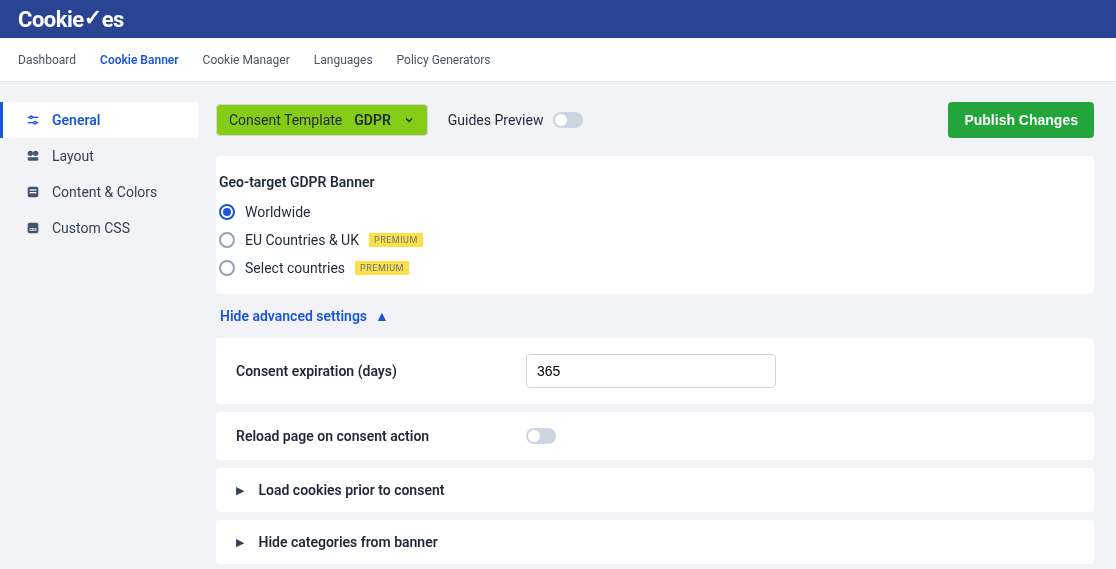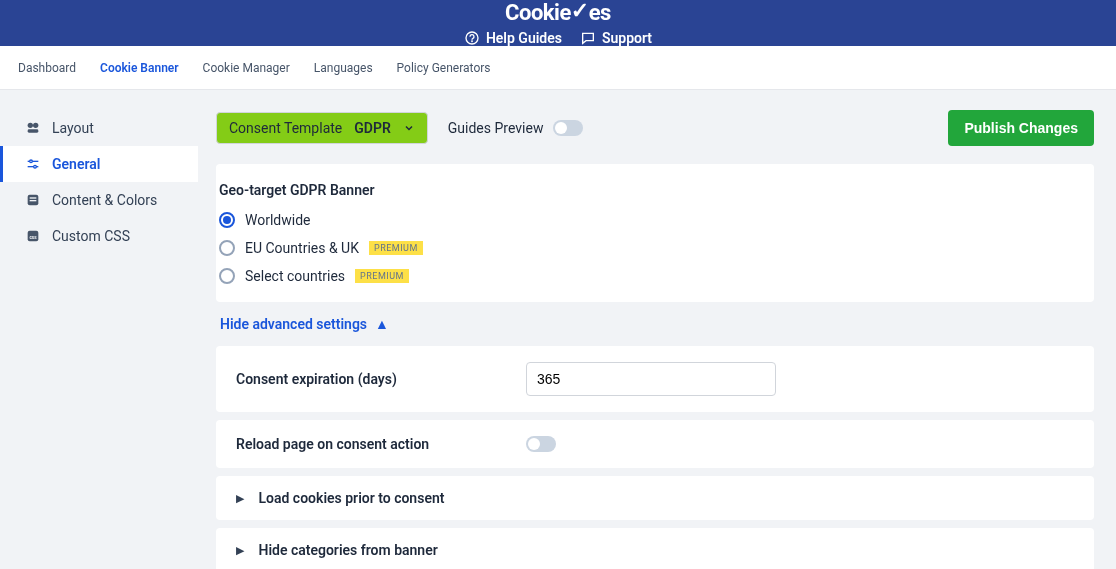--- a/index.html
+++ b/index.html
@@ -1,17 +1,17 @@
 <!DOCTYPE html>
 <html><head>
 <meta charset="utf-8">
 <style>
 * { box-sizing: border-box; margin: 0; padding: 0; }
 body { font-family: -apple-system, BlinkMacSystemFont, "Segoe UI", Roboto, Helvetica, Arial, sans-serif; font-size: 14px; color: #1e293b; background: #f1f3f6; }
-.topbar { background: #2a4494; color: #fff; height: 46px; display: flex; align-items: center; justify-content: space-between; padding: 0 18px; flex-direction: column; }
+.topbar { background: #2a4494; color: #fff; height: 38px; display: flex; align-items: center; justify-content: space-between; padding: 0 18px; }
 .logo { font-size: 22px; font-weight: 700; letter-spacing: -0.5px; display: flex; align-items: center; }
 .logo .check { display: inline-block; transform: translateY(-2px); }
 .topbar-right { display: flex; gap: 18px; align-items: center; }
 .topbar-link { color: #fff; font-weight: 600; font-size: 14px; display: flex; align-items: center; gap: 6px; cursor: pointer; }
 .nav { background: #fff; border-bottom: 1px solid #e5e7eb; height: 44px; display: flex; align-items: center; padding: 0 18px; gap: 24px; }
 .nav-item { font-size: 12px; color: #475569; cursor: pointer; }
 .nav-item.active { color: #1a56db; font-weight: 600; }
 .body { display: flex; }
 .sidebar { width: 198px; padding-top: 20px; }
 .side-item { display: flex; align-items: center; gap: 10px; padding: 9px 16px 9px 24px; color: #334155; cursor: pointer; font-size: 14px; }
@@ -46,72 +46,52 @@
 .expand-card .label { font-weight: 600; font-size: 14px; }
 svg { display: block; }
 </style>
 </head>
 <body>
 
 <div class="topbar">
   <div class="logo">
     Cookie<span class="check">✓</span>es
   </div>
-  <div class="topbar-right">
-    <div class="topbar-link">
-      <span>
-        <svg width="16" height="16" viewBox="0 0 24 24" fill="none" stroke="currentColor" stroke-width="2">
-            <circle cx="12" cy="12" r="9"></circle>
-            <path d="M9 10a3 3 0 1 1 4 2.8c-.8.4-1 .7-1 1.7"></path>
-            <circle cx="12" cy="17" r="0.5" fill="currentColor"></circle>
-          </svg>
-      </span>
-      <span>Help Guides</span>
-    </div>
-    <div class="topbar-link">
-      <span>
-        <svg width="16" height="16" viewBox="0 0 24 24" fill="none" stroke="currentColor" stroke-width="2">
-            <path d="M4 5h16v11H9l-5 4z"></path>
-          </svg>
-      </span>
-      <span>Support</span>
-    </div>
-  </div>
 </div>
 
 <div class="nav">
   <div class="nav-item">Dashboard</div>
   <div class="nav-item active">Cookie Banner</div>
   <div class="nav-item">Cookie Manager</div>
   <div class="nav-item">Languages</div>
   <div class="nav-item">Policy Generators</div>
 </div>
 
 <div class="body">
   <div class="sidebar">
-    <div class="side-item">
-      <span class="icon">
-        <svg width="16" height="16" viewBox="0 0 24 24" fill="currentColor">
-            <circle cx="8" cy="8" r="4"></circle>
-            <circle cx="16" cy="8" r="4"></circle>
-            <rect x="4" y="14" width="16" height="5" rx="2"></rect>
-          </svg>
-      </span>
-      <span>Layout</span>
-    </div>
     <div class="side-item active">
       <span class="icon">
         <svg width="16" height="16" viewBox="0 0 24 24" fill="none" stroke="currentColor" stroke-width="2">
             <line x1="4" y1="8" x2="20" y2="8"></line>
             <line x1="4" y1="16" x2="20" y2="16"></line>
             <circle cx="9" cy="8" r="2" fill="#fff"></circle>
             <circle cx="15" cy="16" r="2" fill="#fff"></circle>
           </svg>
       </span>
       <span>General</span>
+    </div>
+    <div class="side-item">
+      <span class="icon">
+        <svg width="16" height="16" viewBox="0 0 24 24" fill="currentColor">
+            <circle cx="8" cy="8" r="4"></circle>
+            <circle cx="16" cy="8" r="4"></circle>
+            <rect x="4" y="14" width="16" height="5" rx="2"></rect>
+          </svg>
+      </span>
+      <span>Layout</span>
     </div>
     <div class="side-item">
       <span class="icon">
         <svg width="16" height="16" viewBox="0 0 24 24" fill="currentColor">
             <rect x="4" y="4" width="16" height="16" rx="3"></rect>
             <rect x="7" y="8" width="10" height="2" fill="#f1f3f6"></rect>
             <rect x="7" y="12" width="10" height="2" fill="#f1f3f6"></rect>
           </svg>
       </span>
       <span>Content &amp; Colors</span>

